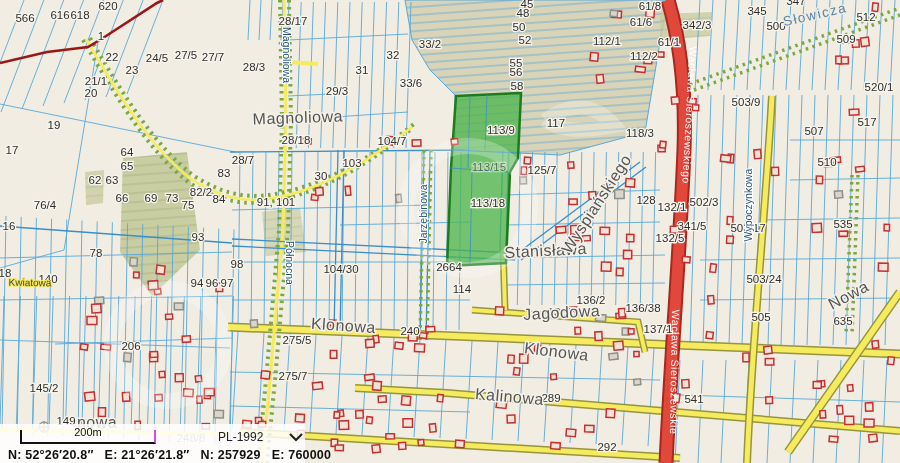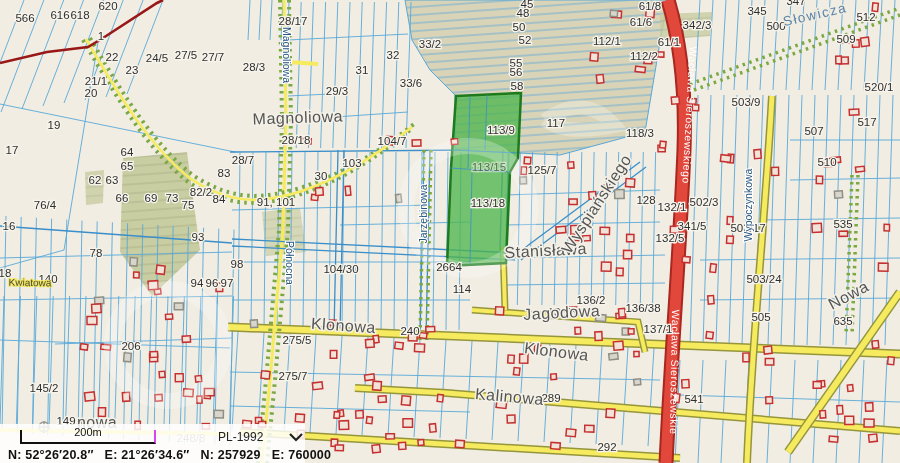--- a/index.html
+++ b/index.html
@@ -621,16 +621,16 @@
         <span class="sc-label">200m</span>
       </div>
       <div class="crs">
         <span>PL-1992</span>
         <svg width="14" height="9" viewBox="0 0 14 9">
           <polyline points="1,1 7,7 13,1" fill="none" stroke="#222" stroke-width="2.2"></polyline>
         </svg>
       </div>
     </div>
     <div class="sb-row2">
-      <span>N: 52°26′20.8″</span><span>E: 21°26′34.6″</span><span>N: 257929</span><span>E: 760000</span>
+      <span>N: 52°26′20.8″</span><span>E: 21°26′21.8″</span><span>N: 257929</span><span>E: 760000</span>
     </div>
   </div>
 </div>
 
 </body></html>

